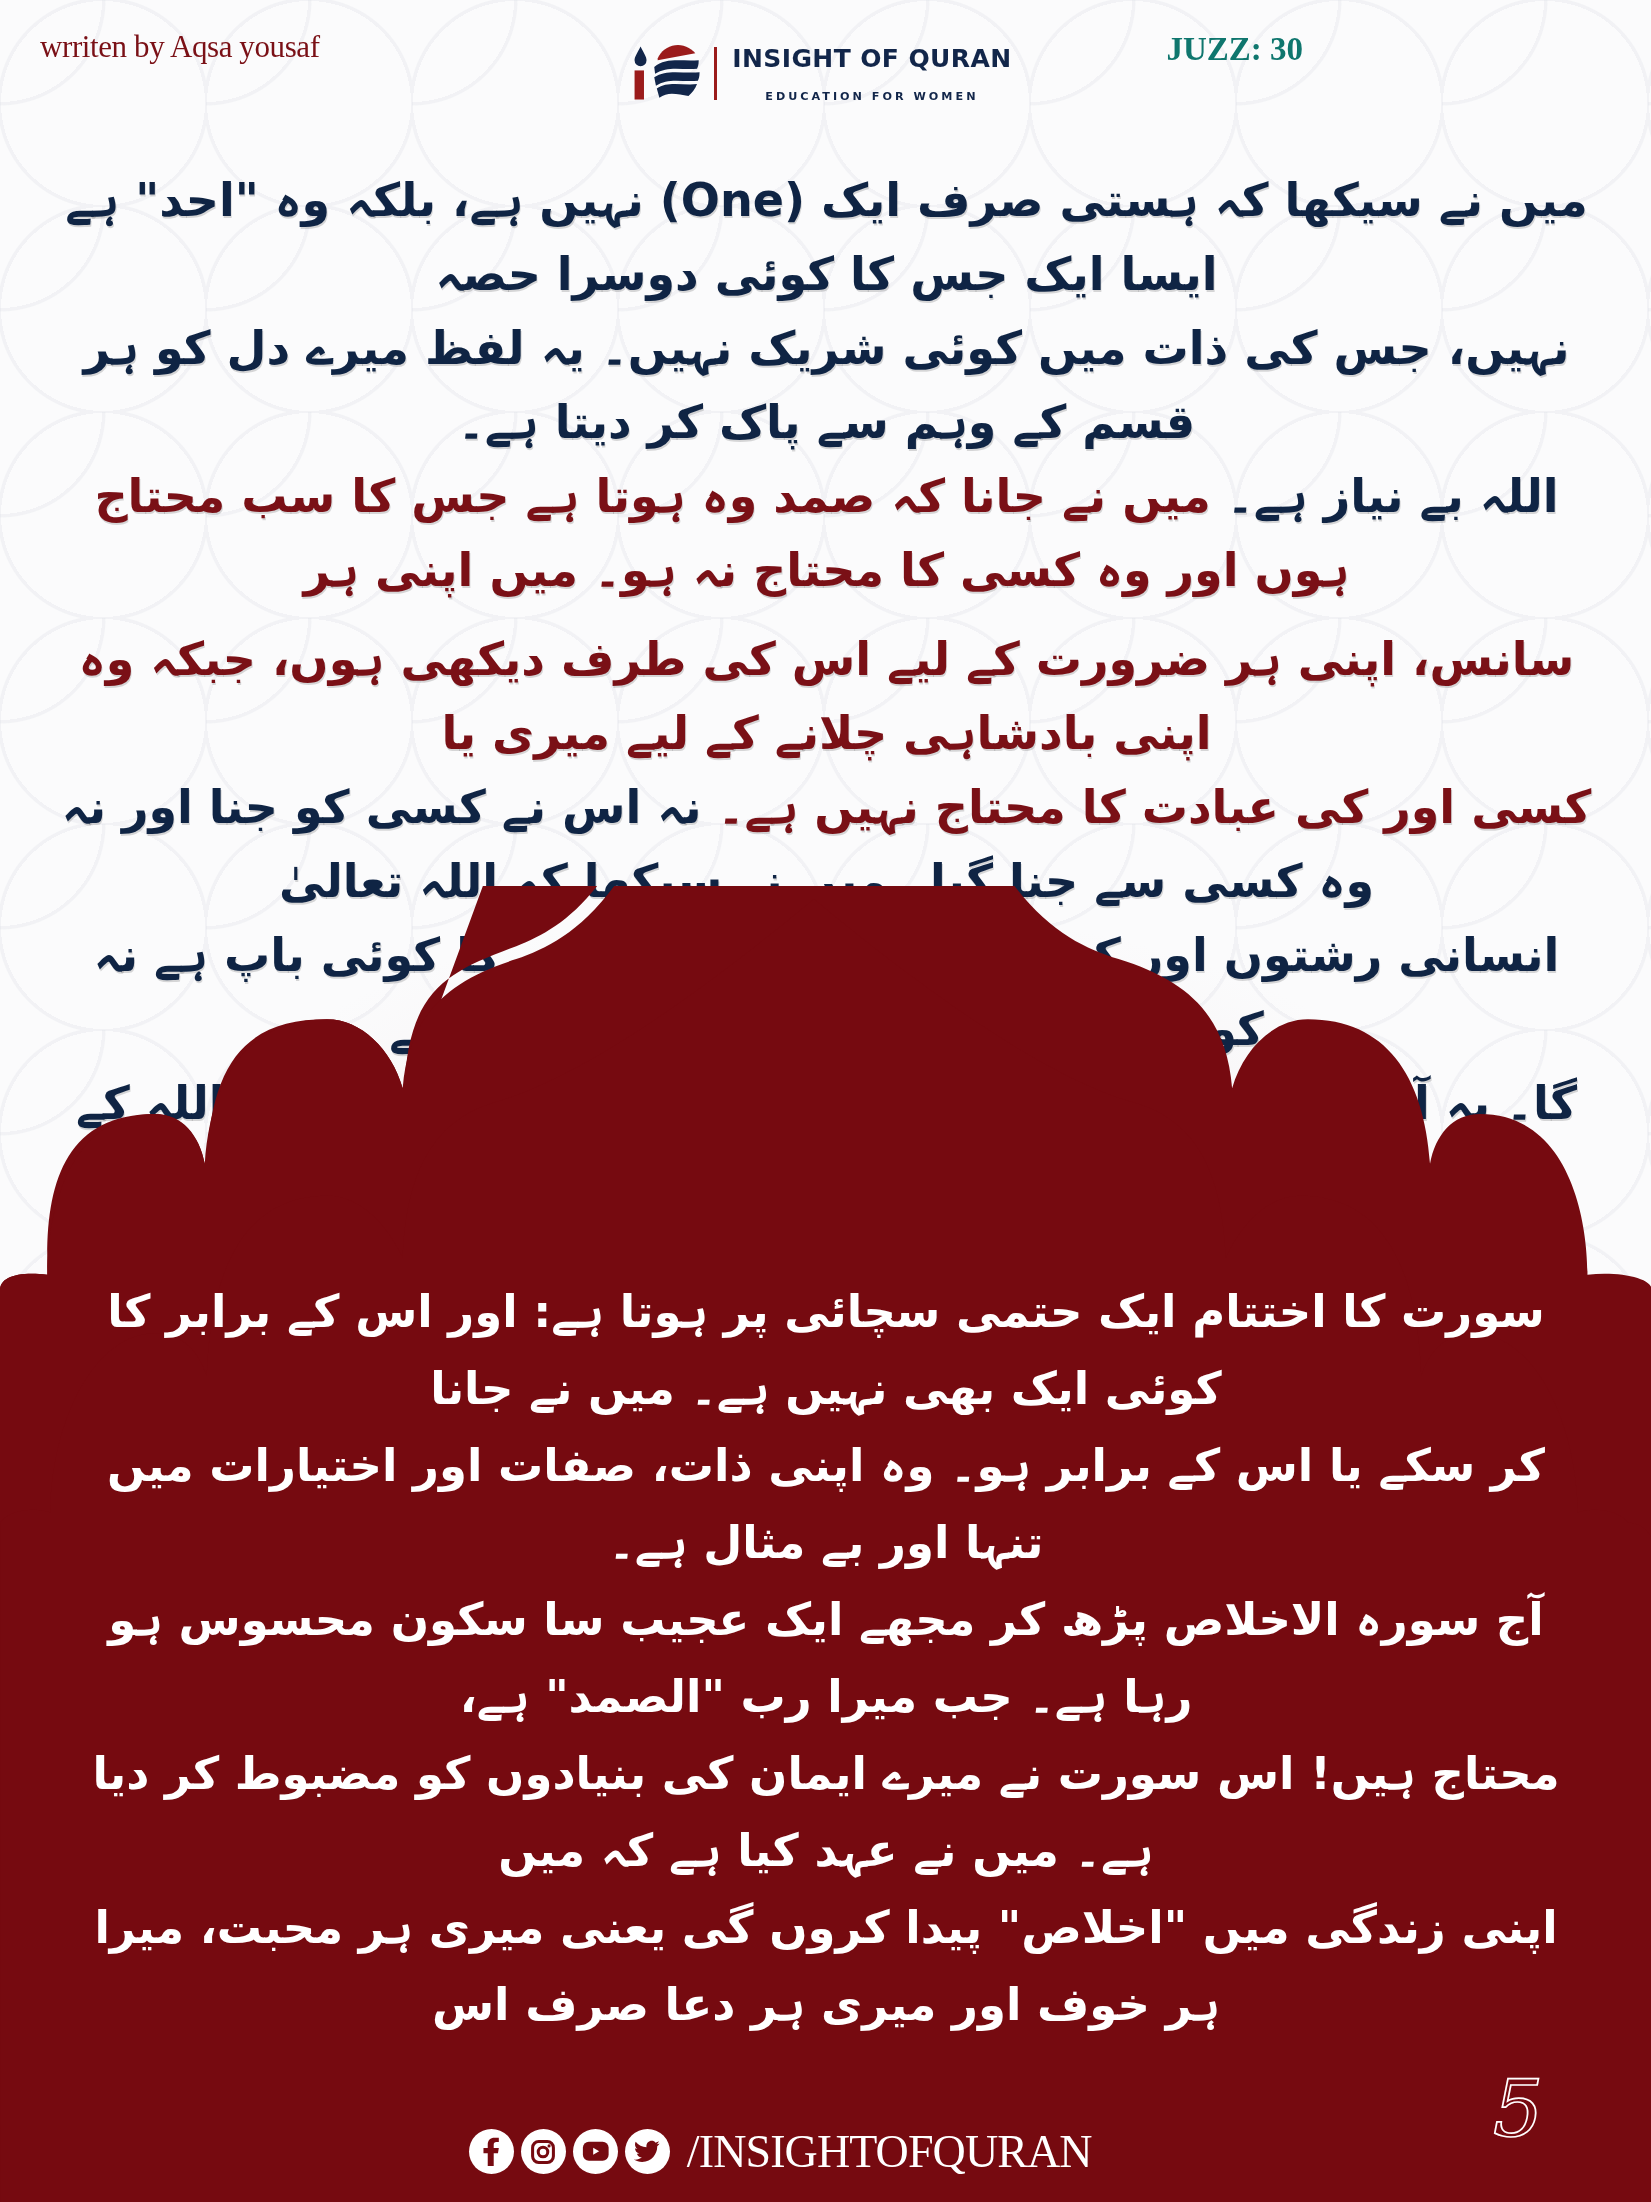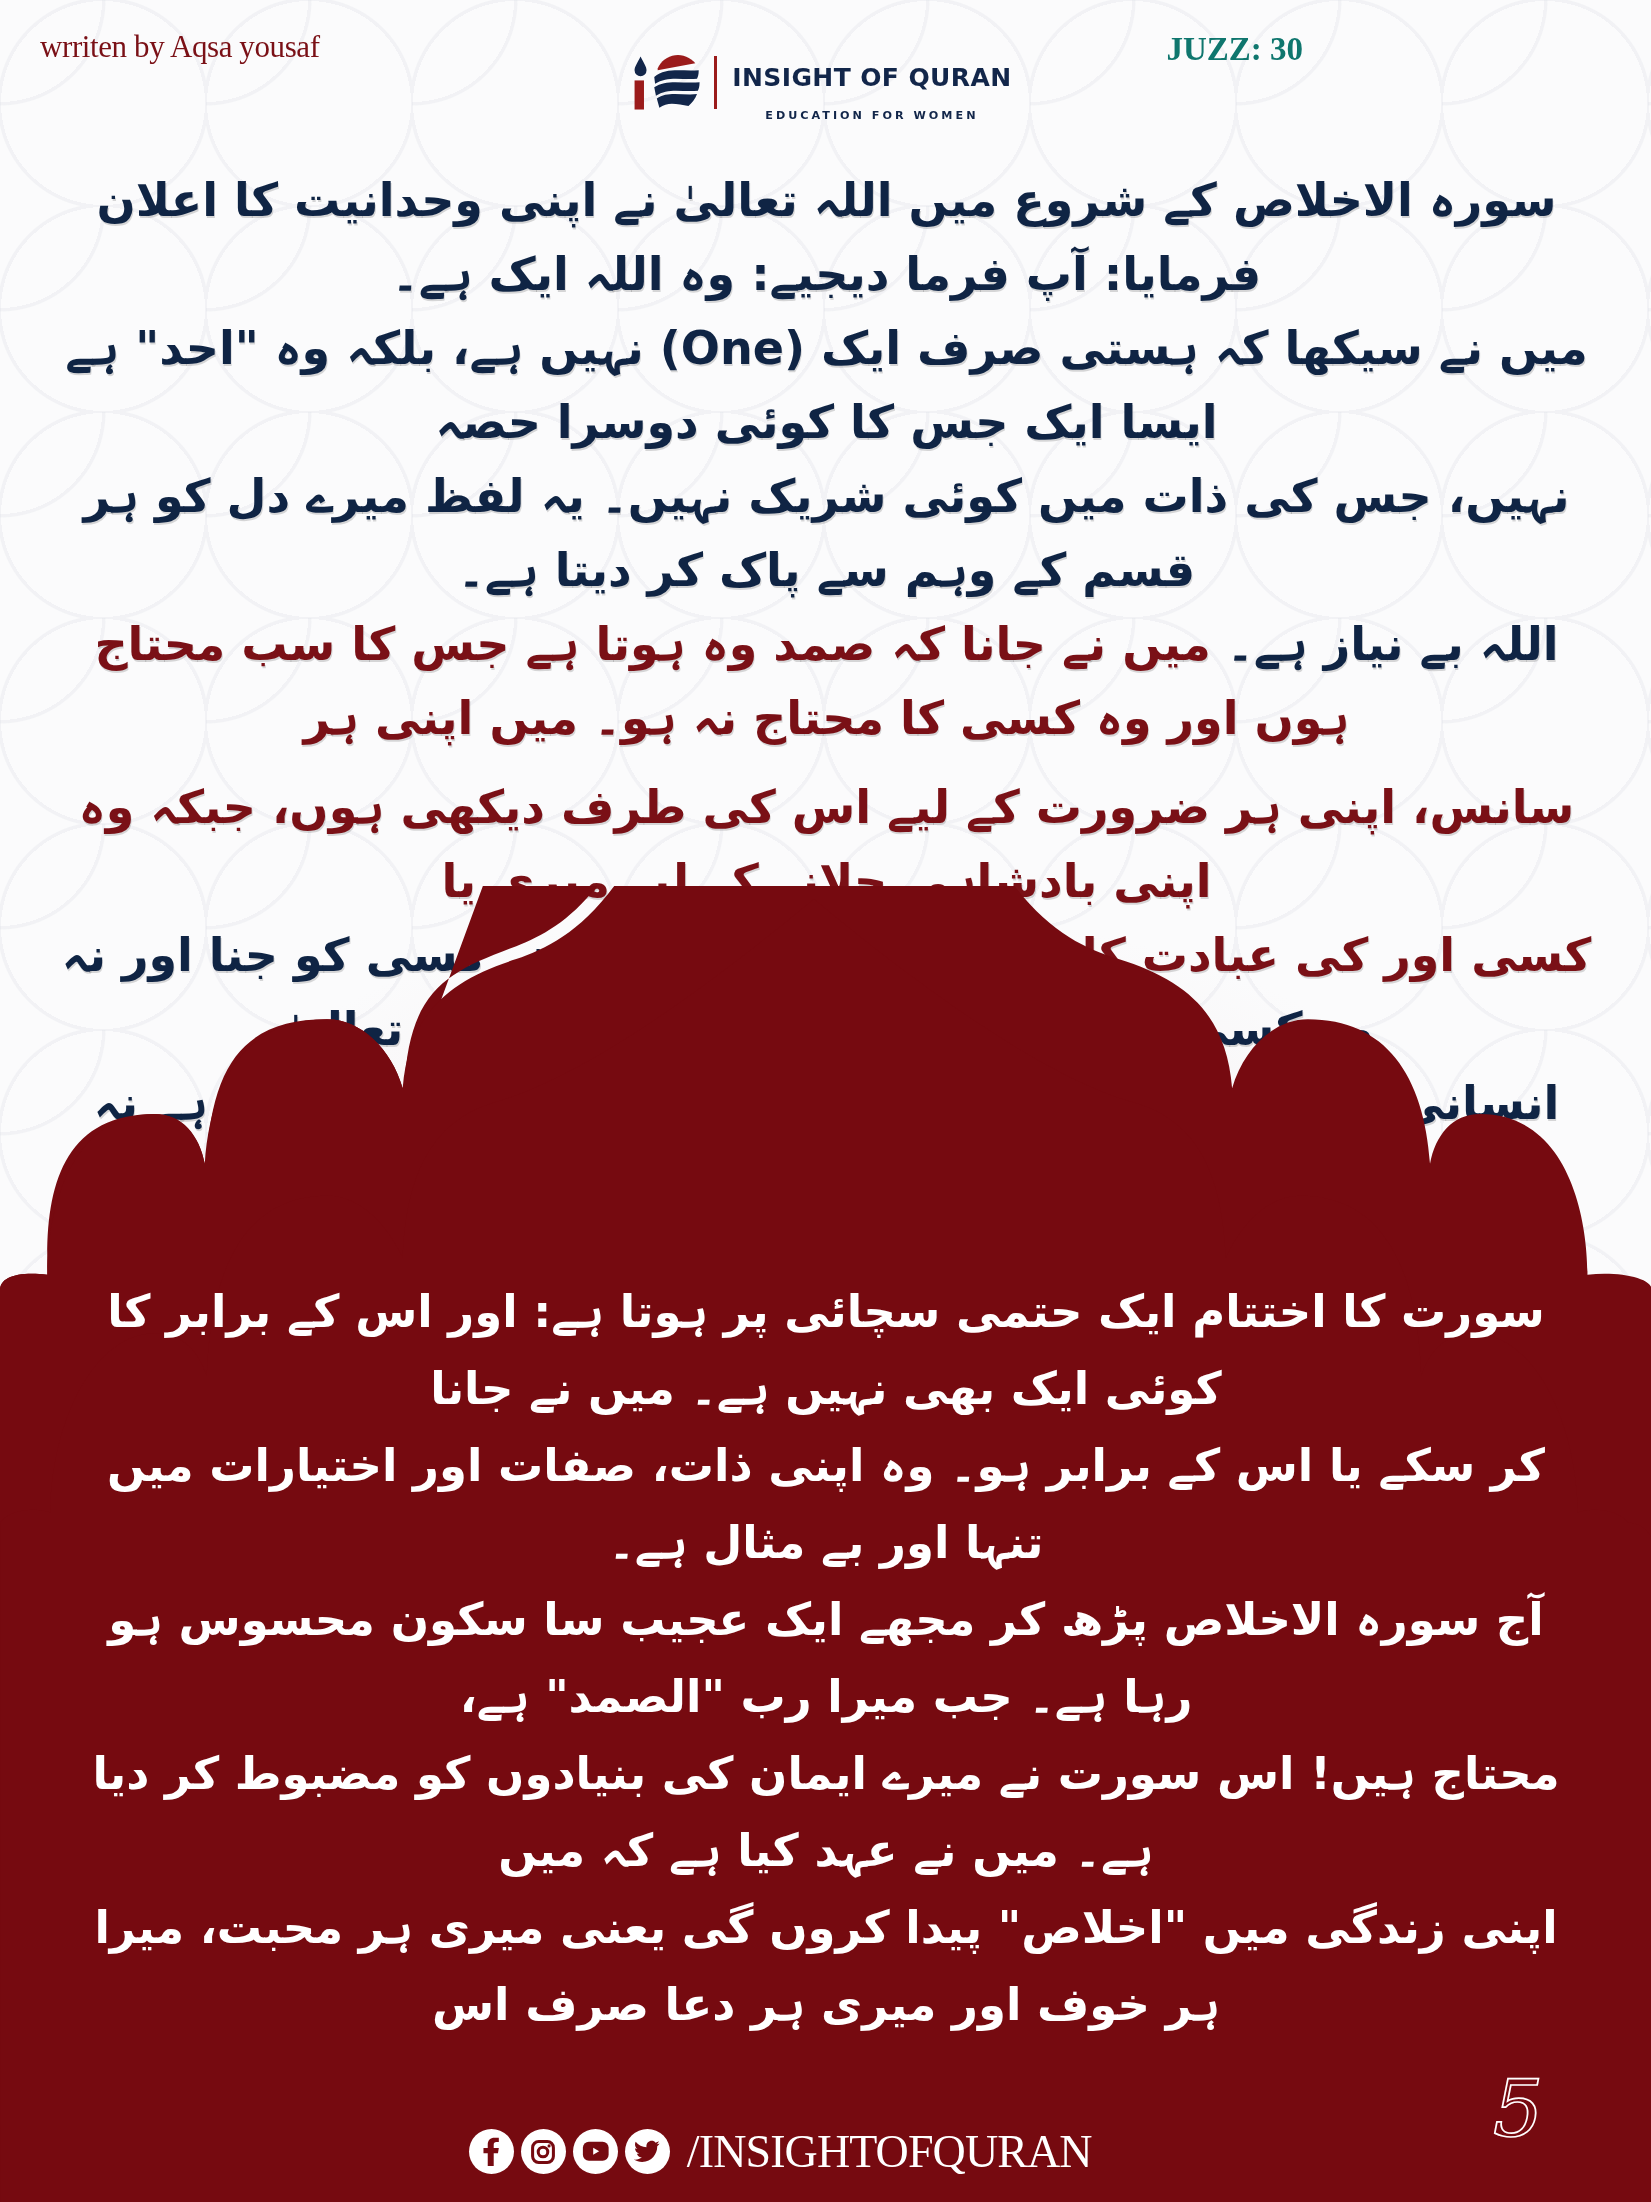--- a/index.html
+++ b/index.html
@@ -30,21 +30,21 @@
     letter-spacing: -0.4px;
   }
   .juzz {
     position: absolute; right: 57px; top: 31px;
     font-family: "Liberation Serif", serif; font-size: 33px; color: #0f766e; font-weight: bold;
   }
   .logo { position: absolute; left: 632px; top: 43px; display: flex; align-items: center; }
   .logo-mark { width: 77px; height: 60px; position: relative; }
   .logo-divider { width: 2.6px; height: 53px; background: #9b1b1b; margin: 0 15.5px 0 5.2px; }
   .logo-text { display: flex; flex-direction: column; align-items: center; }
-  .logo-title { font-family: "DejaVu Sans", sans-serif; font-weight: bold; font-size: 25px; color: #12264a; letter-spacing: 0.4px; margin-top: 20px; }
+  .logo-title { font-family: "DejaVu Sans", sans-serif; font-weight: bold; font-size: 25px; color: #12264a; letter-spacing: 0.4px; }
   .logo-sub { font-family: "DejaVu Sans", sans-serif; font-weight: bold; font-size: 11.2px; color: #12264a; letter-spacing: 3px; margin-top: 17px; }
 
   
   .top-para {
     position: absolute; left: 52px; top: 163px; width: 1549px;
     direction: rtl; text-align: center;
     font-family: "DejaVu Sans", sans-serif; font-weight: bold;
     font-size: 46px; line-height: 74px; color: #0f2444;
     text-shadow: 0.9px 1.7px 0 rgba(0,0,0,0.15);
   }
@@ -101,21 +101,20 @@
     <div class="logo-text">
       <div class="logo-title">INSIGHT OF QURAN</div>
       <div class="logo-sub">EDUCATION FOR WOMEN</div>
     </div>
   </div>
 
   <div class="juzz">JUZZ: 30</div>
 </div>
 
 <div class="top-para">
-  <div>سورہ الاخلاص کے شروع میں اللہ تعالیٰ نے اپنی وحدانیت کا اعلان فرمایا: آپ فرما دیجیے: وہ اللہ ایک ہے۔</div>
   <div>میں نے سیکھا کہ ہستی صرف ایک (One) نہیں ہے، بلکہ وہ "احد" ہے ایسا ایک جس کا کوئی دوسرا حصہ</div>
   <div>نہیں، جس کی ذات میں کوئی شریک نہیں۔ یہ لفظ میرے دل کو ہر قسم کے وہم سے پاک کر دیتا ہے۔</div>
   <div>
     <span>اللہ بے نیاز ہے۔ </span><span class="red">میں نے جانا کہ صمد وہ ہوتا ہے جس کا سب محتاج ہوں اور وہ کسی کا محتاج نہ ہو۔ میں اپنی ہر</span>
   </div>
   <div class="red">سانس، اپنی ہر ضرورت کے لیے اس کی طرف دیکھی ہوں، جبکہ وہ اپنی بادشاہی چلانے کے لیے میری یا</div>
   <div>
     <span class="red">کسی اور کی عبادت کا محتاج نہیں ہے۔</span>
     <span>نہ اس نے کسی کو جنا اور نہ وہ کسی سے جنا گیا۔ میں نے سیکھا کہ اللہ تعالیٰ</span>
   </div>

